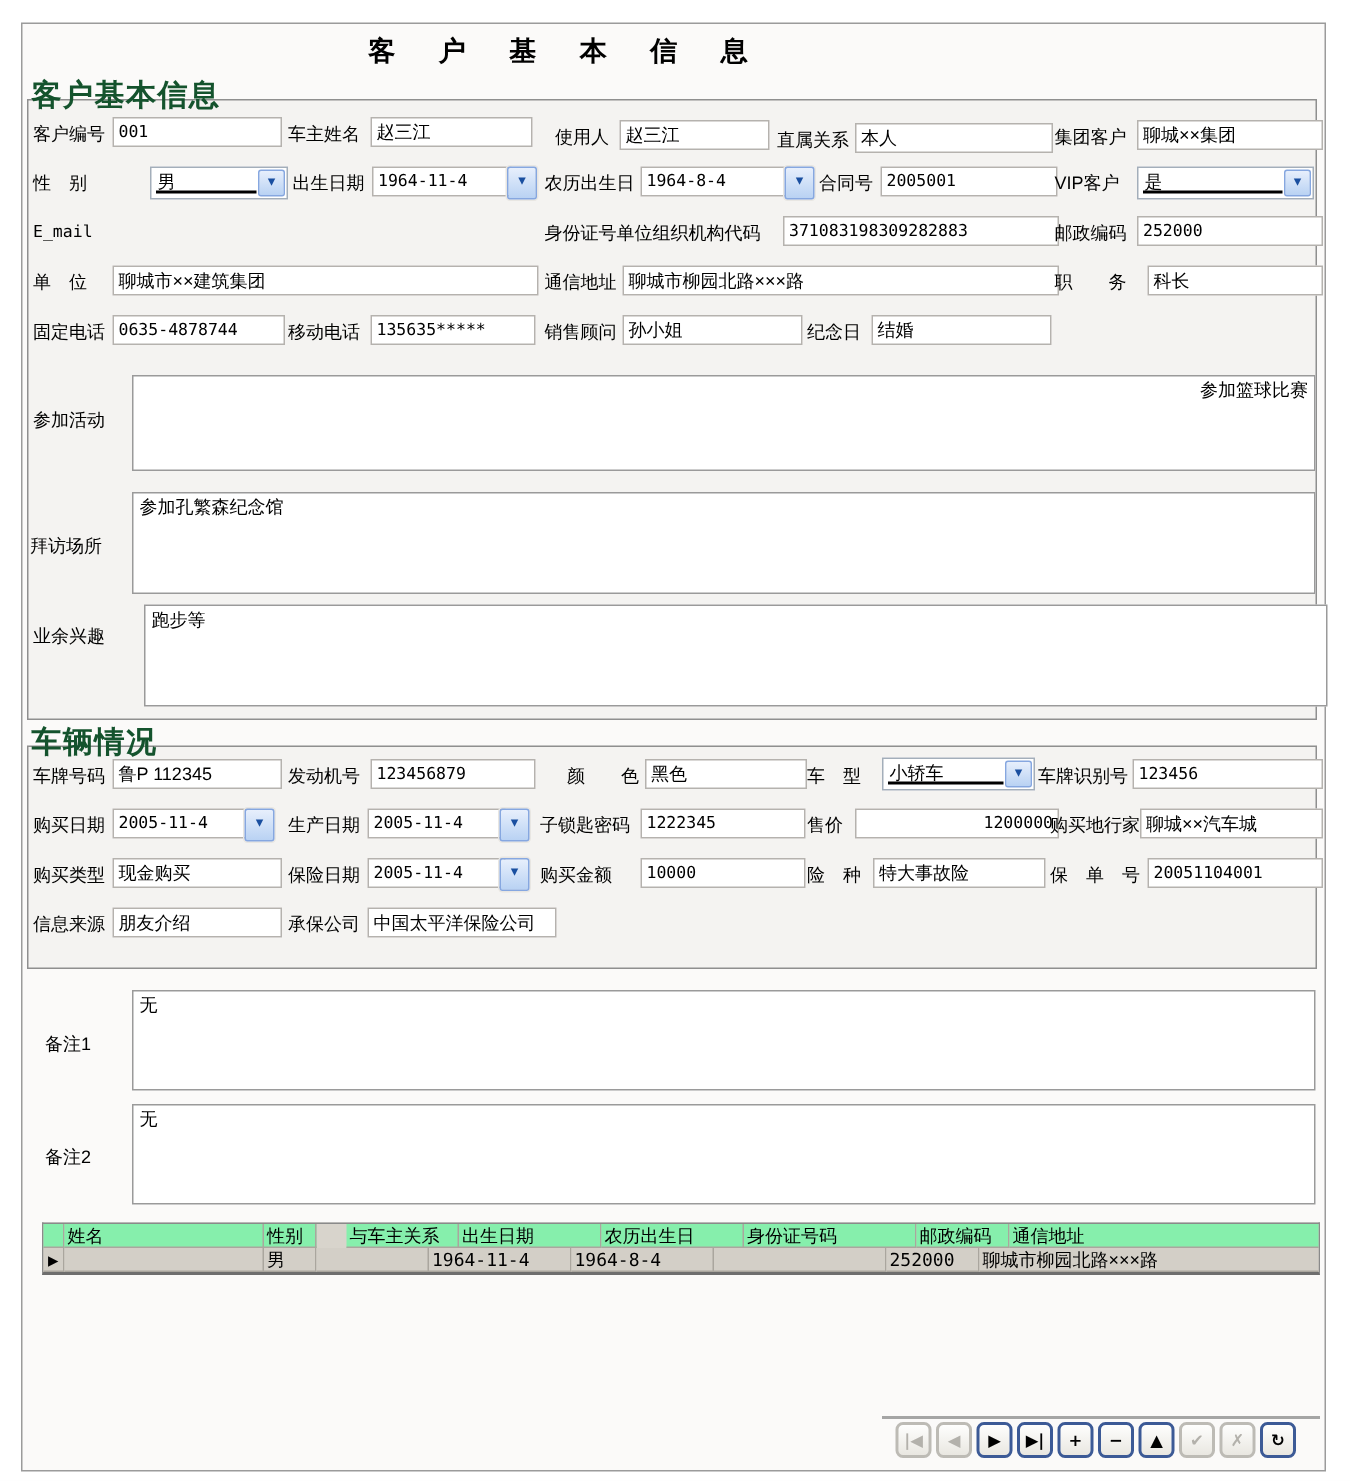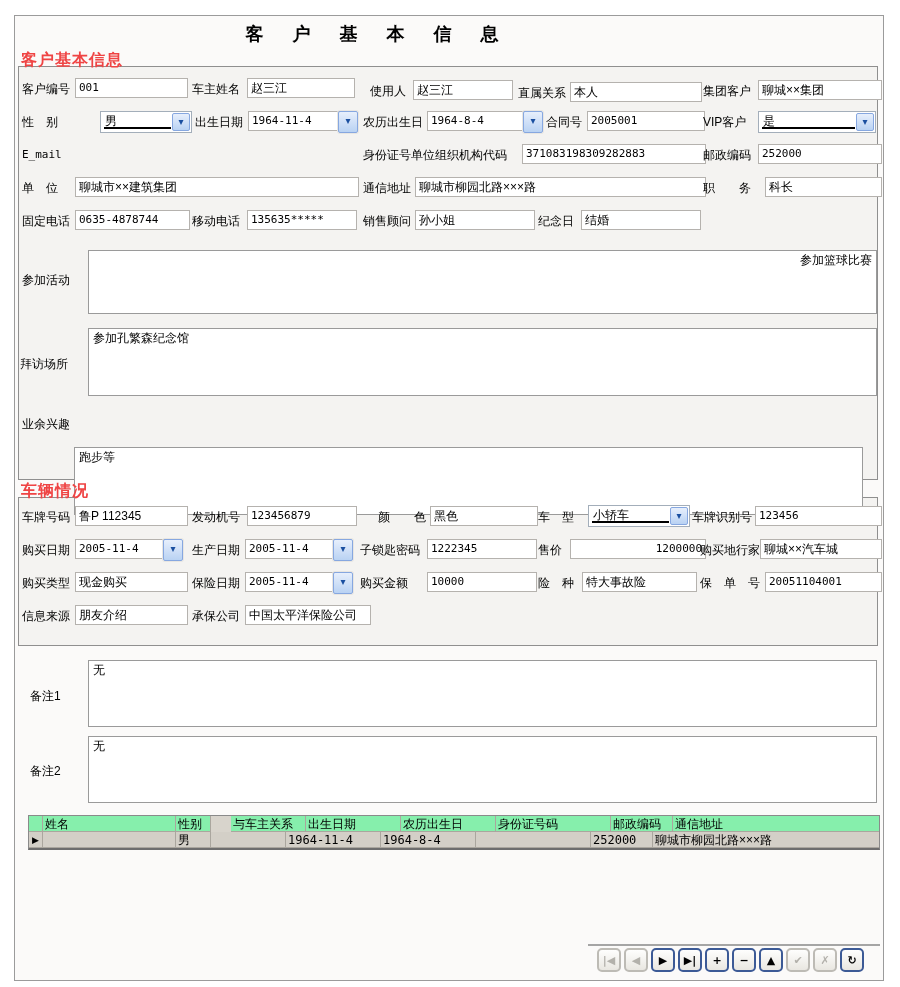--- a/index.html
+++ b/index.html
@@ -1,20 +1,20 @@
 <!DOCTYPE html>
 <html><head>
 <meta charset="utf-8">
 <style>
   html,body{margin:0;padding:0;background:#fff;font-family:"Liberation Sans",sans-serif;}
   .page{position:relative;width:900px;height:987px;background:#ffffff;overflow:hidden;}
   .frame{position:absolute;left:14px;top:15px;width:868px;height:964px;border:1px solid #9b9b9b;background:#fbfaf9;}
   .title{position:absolute;left:14px;top:22px;width:728px;text-align:center;font-size:18px;font-weight:bold;letter-spacing:12px;color:#000;}
   .groupbox{position:absolute;border:1px solid #8f8f8f;background:#f4f3f1;}
-  .sec-title{position:absolute;font-size:16px;font-weight:bold;color:#ef4444;letter-spacing:1px;z-index:5;text-align:center;}
+  .sec-title{position:absolute;font-size:20px;font-weight:bold;color:#14532d;letter-spacing:1px;z-index:5;text-align:center;}
   .lbl{position:absolute;font-size:12px;color:#000;white-space:nowrap;line-height:16px;z-index:2;}
   .fld{position:absolute;height:18px;background:#fff;border:1px solid #b5b2ae;font-size:12px;line-height:18px;padding:0 3px;white-space:nowrap;overflow:hidden;z-index:2;}
   .ra{text-align:right;}
   .mono{font-family:"DejaVu Sans Mono",monospace;font-size:11px;}
   .area{position:absolute;background:#fff;border:1px solid #9a9a9a;font-size:12px;padding:2px 4px;line-height:15px;z-index:2;}
   .combo{position:absolute;height:20px;background:#fff;border:1px solid #a3aeba;z-index:2;}
   .combo .ctext{position:absolute;left:4px;top:1px;right:20px;font-size:12px;line-height:17px;white-space:nowrap;overflow:hidden;}
   .combo .uline{position:absolute;left:3px;right:20px;bottom:3px;border-bottom:2px solid #000;}
   .cbtn{position:absolute;right:1px;top:1px;width:16px;height:16px;background:linear-gradient(#e7effc,#b9d2f3);border:1px solid #86a7e0;border-radius:2px;color:#1a4fa0;font-size:10px;line-height:15px;text-align:center;cursor:pointer;}
   .dbtn{position:absolute;width:18px;height:20px;background:linear-gradient(#e7effc,#b9d2f3);border:1px solid #86a7e0;border-radius:2px;color:#1a4fa0;font-size:10px;line-height:18px;text-align:center;z-index:2;cursor:pointer;box-shadow:0 0 0 1px #e8e6e2;}
@@ -91,21 +91,21 @@
   <div class="lbl" style="left:363px;top:213px;">销售顾问</div>
   <div class="fld" style="left:415px;top:210px;width:112px;">孙小姐</div>
   <div class="lbl" style="left:538px;top:213px;">纪念日</div>
   <div class="fld" style="left:581px;top:210px;width:112px;">结婚</div>
 
   <div class="lbl" style="left:22px;top:272px;">参加活动</div>
   <div class="area" style="left:88px;top:250px;width:779px;height:58px;text-align:right;">参加篮球比赛</div>
   <div class="lbl" style="left:20px;top:356px;">拜访场所</div>
   <div class="area" style="left:88px;top:328px;width:779px;height:62px;">参加孔繁森纪念馆</div>
   <div class="lbl" style="left:22px;top:416px;">业余兴趣</div>
-  <div class="area" style="left:74px;top:403px;width:779px;height:62px;margin-top:44px;">跑步等</div>
+  <div class="area" style="left:96px;top:403px;width:779px;height:62px;">跑步等</div>
 
   <div class="groupbox" style="left:18px;top:497px;width:858px;height:147px;"></div>
   <div class="sec-title" style="left:21px;top:481px;">车辆情况</div>
 
   <div class="lbl" style="left:22px;top:509px;">车牌号码</div>
   <div class="fld" style="left:75px;top:506px;width:105px;">鲁P 112345</div>
   <div class="lbl" style="left:192px;top:509px;">发动机号</div>
   <div class="fld mono" style="left:247px;top:506px;width:102px;">123456879</div>
   <div class="lbl" style="left:378px;top:509px;">颜　　色</div>
   <div class="fld" style="left:430px;top:506px;width:100px;">黑色</div>

